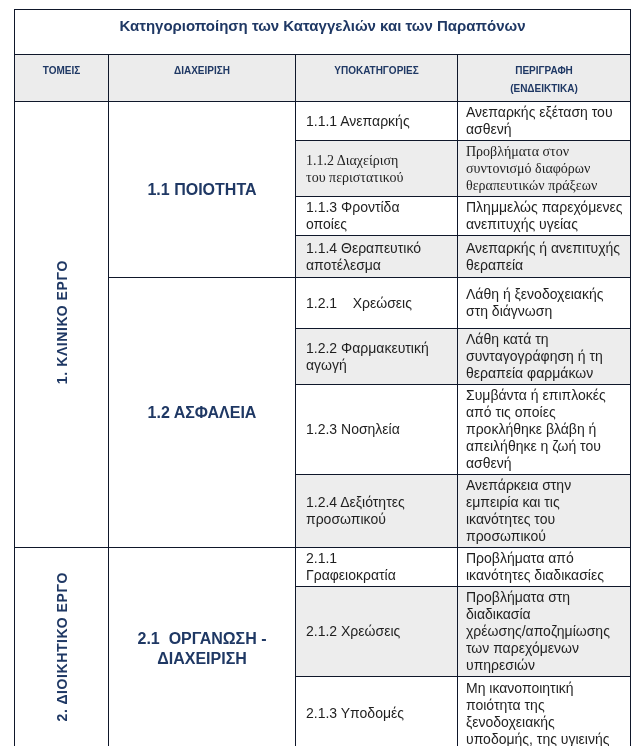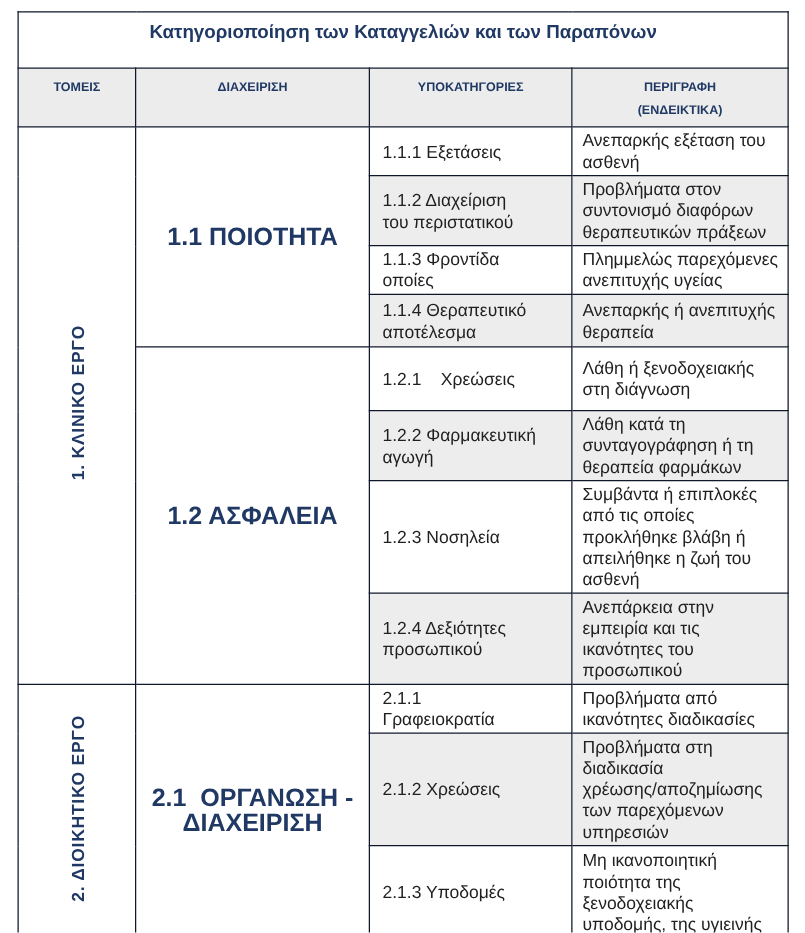--- a/index.html
+++ b/index.html
@@ -67,21 +67,21 @@
     font-size: 14px;
     font-weight: bold;
     letter-spacing: 0.6px;
     white-space: nowrap;
     line-height: 1;
   }
   
   td.category-cell {
     background: #ffffff;
     color: #1f3864;
-    font-size: 20px;
+    font-size: 16px;
     font-weight: bold;
     text-align: center;
     vertical-align: middle;
     white-space: pre-wrap;
     line-height: 20px;
     padding: 2px 6px;
   }
   
   td.sub-cell, td.desc-cell {
     color: #1f1f1f;
@@ -121,25 +121,25 @@
         <th class="col-header">ΠΕΡΙΓΡΑΦΗ
 (ΕΝΔΕΙΚΤΙΚΑ)</th>
       </tr>
     </thead>
     <tbody>
       <tr style="height:38px;">
         <td class="sector-cell" rowspan="8">
           <span class="vtext">1. ΚΛΙΝΙΚΟ ΕΡΓΟ</span>
         </td>
         <td class="category-cell" rowspan="4">1.1 ΠΟΙΟΤΗΤΑ</td>
-        <td class="sub-cell">1.1.1 Εξετάσεις</td>
+        <td class="sub-cell">1.1.1 Ανεπαρκής</td>
         <td class="desc-cell">Ανεπαρκής εξέταση του
 ασθενή</td>
       </tr>
-      <tr style="height:55px;">
+      <tr style="height:55px;font-family:Liberation Serif, serif;">
         <td class="sub-cell">1.1.2 Διαχείριση
 του περιστατικού</td>
         <td class="desc-cell">Προβλήματα στον
 συντονισμό διαφόρων
 θεραπευτικών πράξεων</td>
       </tr>
       <tr style="height:38px;">
         <td class="sub-cell">1.1.3 Φροντίδα
 οποίες</td>
         <td class="desc-cell">Πλημμελώς παρεχόμενες

